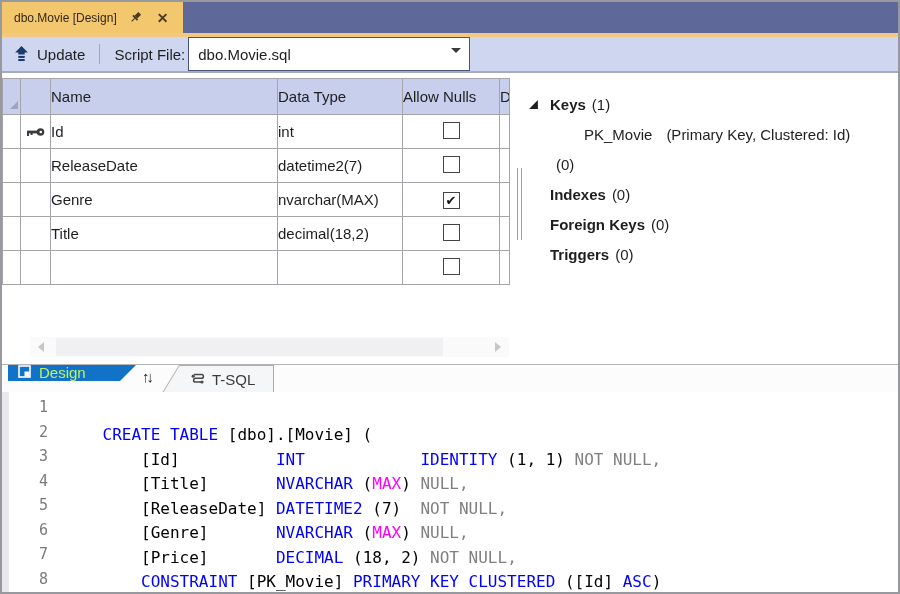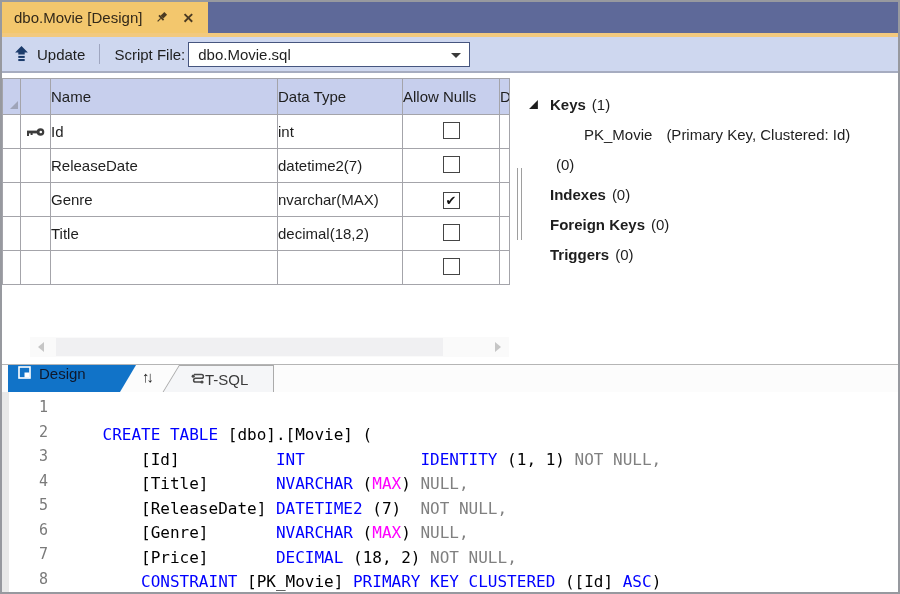--- a/index.html
+++ b/index.html
@@ -8,35 +8,35 @@
     position:relative;width:900px;height:594px;background:#fff;
     border:2px solid #97999F;overflow:hidden;
     font-family:"Liberation Sans", sans-serif;color:#1E1E1E;font-size:15px;
   }
   
   .tabstrip{height:31px;background:var(--titlebar-blue,#5E6999);position:relative;}
   .doc-tab{
     position:absolute;left:0;top:0;height:31px;background:var(--doc-tab-gold,#F3C76D);
     display:flex;align-items:center;padding:0 12px;gap:11px;color:#33291A;
   }
-  .doc-tab-title{font-size:15px;}
+  .doc-tab-title{font-size:12px;}
   .pin,.close{display:inline-flex;align-items:center;justify-content:center;width:16px;height:16px;cursor:default;}
   .close{font-size:14px;font-weight:bold;color:#4A3A22;}
   .gold-line{height:4px;background:var(--gold-underline,#F2C97E);}
   
   .toolbar{
     height:36px;background:var(--toolbar-lavender,#CED7EF);
     border-bottom:2px solid #A6ACC0;display:flex;align-items:center;padding:6px 12px;
   }
   .upd-icon{display:inline-flex;margin-right:8px;}
   .upd-label{margin-right:14px;}
   .tsep{width:1px;height:20px;background:#9FA6C0;margin-right:14px;}
   .sf-label{margin-right:3px;}
   .combo{
-    position:relative;width:282px;height:25px;background:#fff;border:1px solid #46557F;
+    position:relative;width:282px;height:34px;background:#fff;border:1px solid #46557F;
     display:flex;align-items:center;padding-left:9px;
   }
   .combo-arrow{
     position:absolute;right:8px;top:10px;width:0;height:0;
     border-left:5px solid transparent;border-right:5px solid transparent;border-top:5px solid #3A3A3A;
   }
   
   .main{position:relative;height:291px;background:#fff;}
   table.grid{position:absolute;left:0;top:5px;border-collapse:collapse;table-layout:fixed;width:507px;border:1px solid #8C8E94;}
   table.grid th,table.grid td{border:1px solid #A4A4AA;padding:0;overflow:hidden;}
@@ -68,33 +68,33 @@
   .tree{position:absolute;left:526px;top:16px;}
   .tree-row{display:flex;align-items:center;height:30px;}
   .tree-exp{width:13px;margin-right:9px;display:inline-flex;}
   .tree-label{font-weight:bold;}
   .tree-count{margin-left:6px;}
   .tree-child{padding-left:56px;}
   .tree-child .detail{margin-left:14px;}
   
   .bottom-strip{position:relative;height:28px;background:#FCFCFC;border-top:1px solid #B5B5B5;}
   .design-tab{
-    position:absolute;left:6px;top:0;height:27px;width:128px;background:var(--active-tab-blue,#1173C8);
+    position:absolute;left:6px;top:0;height:16px;width:128px;background:var(--active-tab-blue,#1173C8);
     clip-path:polygon(0 0,100% 0,calc(100% - 16px) 100%,0 100%);
-    color:#0f172a;display:flex;align-items:flex-start;padding-left:10px;gap:8px;
+    color:#bef264;display:flex;align-items:flex-end;padding-left:10px;gap:8px;
   }
   .updown{position:absolute;left:140px;top:3px;font-size:15px;color:#2A2A2A;letter-spacing:-3px;}
   .tsql-outer{
     position:absolute;left:160px;top:0;height:28px;width:112px;background:#ABABAB;
     clip-path:polygon(17px 0,100% 0,100% 100%,0 100%);
   }
   .tsql-inner{
     position:absolute;left:1px;right:1px;top:1px;bottom:0;background:#F5F6F8;
     clip-path:polygon(16.4px 0,100% 0,100% 100%,0 100%);
-    display:flex;align-items:center;padding-left:27px;color:#3A3A3A;
+    display:flex;align-items:center;padding-left:27px;gap:7px;color:#3A3A3A;
   }
   
   .editor{position:relative;height:200px;background:#fff;font-family:"DejaVu Sans Mono","Liberation Mono",monospace;font-size:16px;padding-top:3px;}
   .margin-strip{position:absolute;left:0;top:0;bottom:0;width:7px;background:#E9E9E9;}
   .code-line{display:flex;height:24.5px;line-height:24.5px;}
   .ln{width:46px;text-align:right;color:#7A7A7A;font-size:15px;flex:none;}
   .ct{white-space:pre;margin-left:16px;color:#000;margin-top:28px;}
   .tk-k{color:var(--keyword-blue,#0000FF);}
   .tk-m{color:var(--string-magenta,#FF00FF);}
   .tk-g{color:var(--muted-gray,#808080);}

